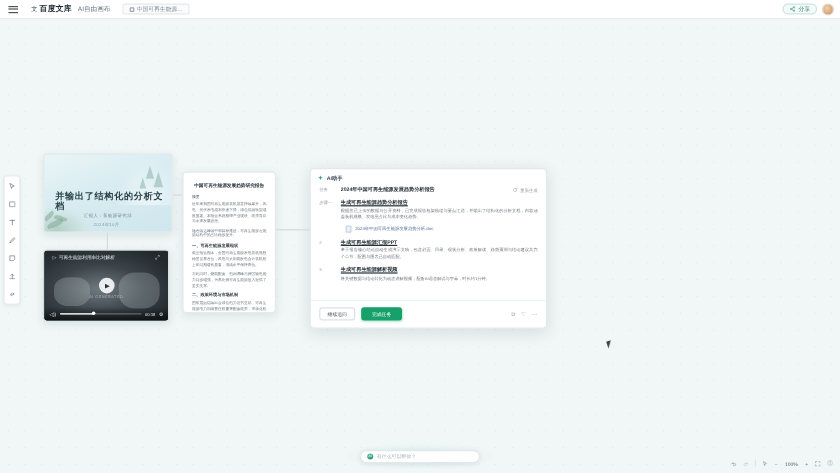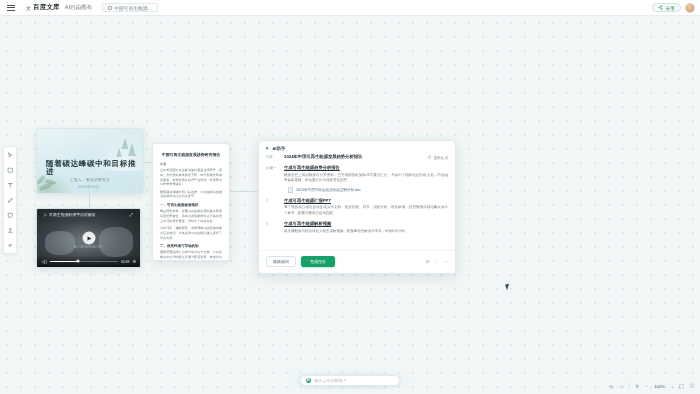--- a/index.html
+++ b/index.html
@@ -385,21 +385,21 @@
   <div class="card" id="ppt-card">
 
     <div class="mountain"></div>
     <div class="tree t1"></div>
     <div class="tree t2"></div>
     <div class="tree t3"></div>
     <div class="foliage"></div>
     <div class="leaf" style="left:2px;bottom:4px;width:14px;height:5px;transform:rotate(-18deg)"></div>
     <div class="leaf" style="left:8px;bottom:9px;width:11px;height:4px;transform:rotate(22deg)"></div>
     <div class="leaf" style="left:-1px;bottom:11px;width:10px;height:4px;transform:rotate(-40deg)"></div>
-    <div class="ppt-title">随着碳达峰碳中和目标推进</div>
+    <div class="ppt-title">并输出了结构化的分析文档</div>
     <div class="ppt-sub">汇报人：新能源研究部</div>
     <div class="ppt-date">2024年10月</div>
   </div>
 
   <div class="card" id="video-card">
     <div class="vbg"></div>
     <div class="vshape" style="left:8px;top:22px;width:30px;height:24px;"></div>
     <div class="vshape" style="left:62px;top:18px;width:34px;height:30px;"></div>
     <div class="vhead">
       <span class="vicon">▷</span>

